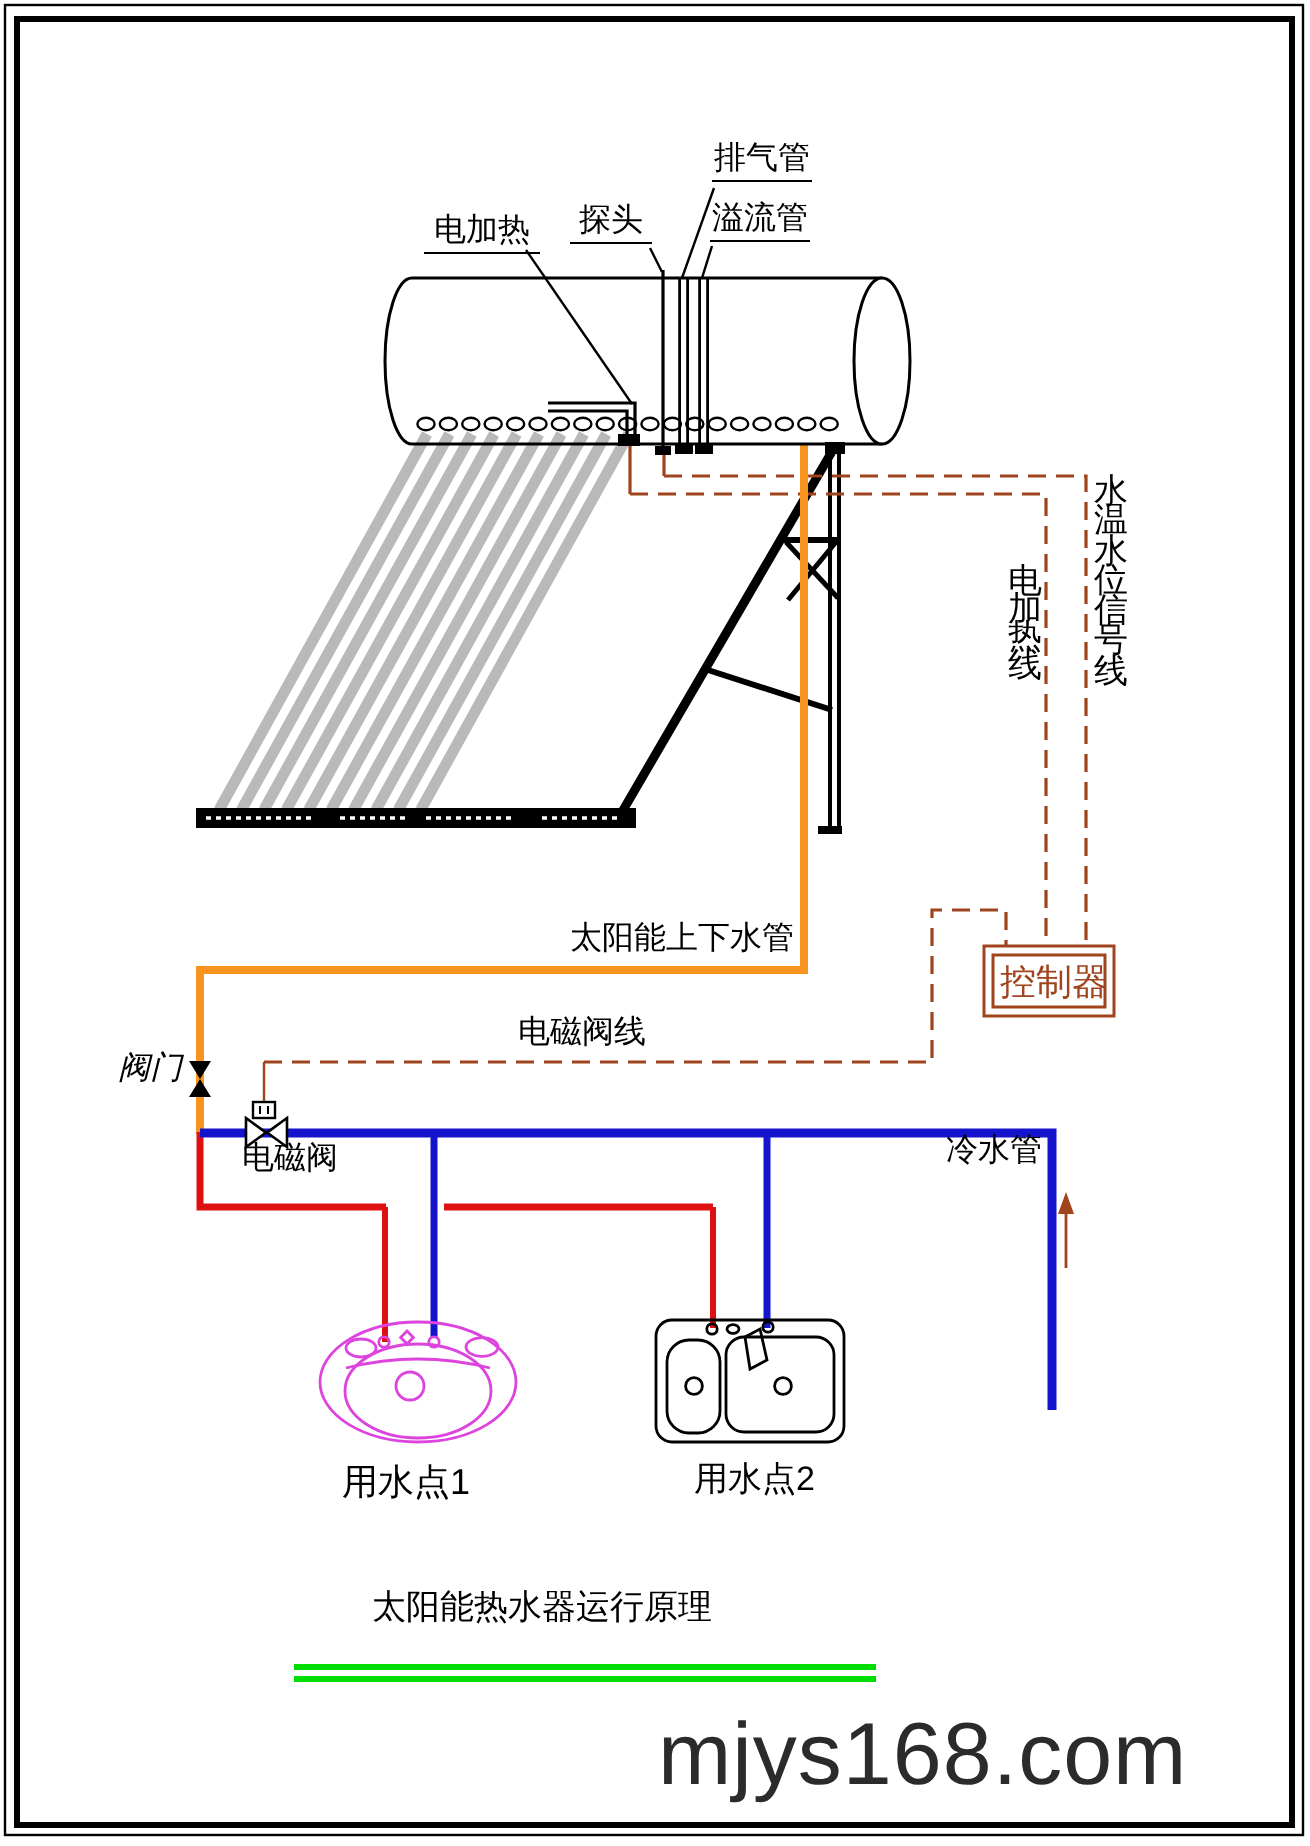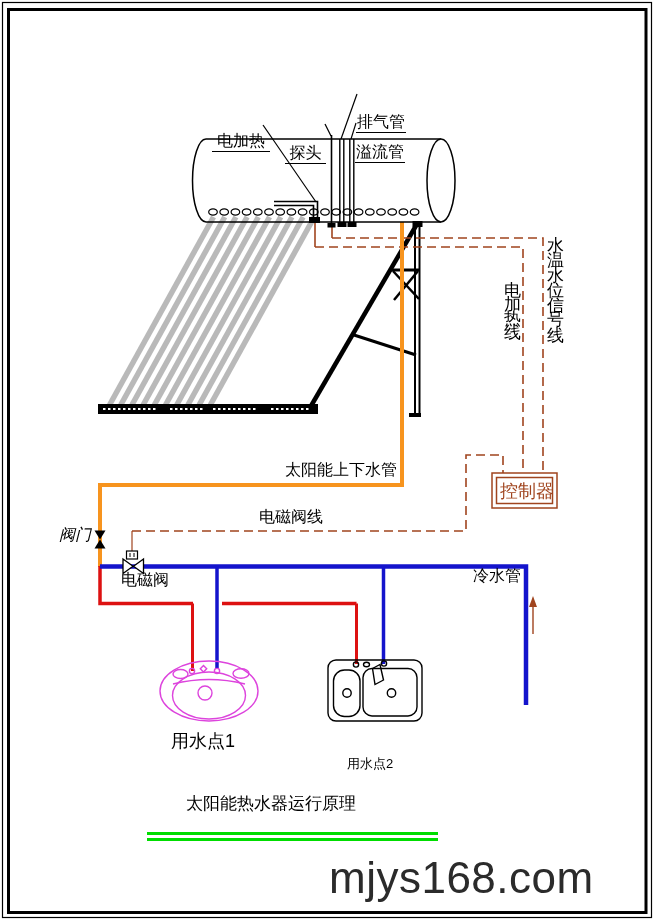--- a/index.html
+++ b/index.html
@@ -6,21 +6,21 @@
   body{
     width:655px;height:923px;position:relative;overflow:hidden;
     font-family:"Liberation Sans","DejaVu Sans",sans-serif;
     -webkit-font-smoothing:none;
   }
   #art{position:absolute;left:0;top:0;}
   .lbl{
     position:absolute;color:#000;font-size:16px;line-height:1.05;
     white-space:nowrap;font-family:"Liberation Sans","DejaVu Sans",sans-serif;
   }
-  .uline{border-bottom:1.5px solid #000;padding-bottom:1px;text-align:center;margin-top:42px;}
+  .uline{border-bottom:1.5px solid #000;padding-bottom:1px;text-align:center;}
   .vert{
     writing-mode:vertical-rl;text-orientation:upright;
     font-size:17px;color:#000;
   }
   .brown{color:var(--c-brown);}
   #title{
     position:absolute;left:186px;top:792px;font-size:17px;letter-spacing:0px;
     color:#000;
   }
   #title-underline{
@@ -200,21 +200,21 @@
     <rect x="363" y="668.5" width="54" height="47.5" rx="9"></rect>
     <circle cx="356" cy="664.5" r="2.6"></circle>
     <circle cx="384" cy="663.5" r="2.6"></circle>
     <ellipse cx="366.5" cy="664.5" rx="3" ry="2.2"></ellipse>
     <path d="M372.5,668.5 L380,664.5 L383.5,680 L375,684.5 Z"></path>
     <circle cx="347" cy="693" r="4.2"></circle>
     <circle cx="391.5" cy="693" r="4.2"></circle>
   </g>
 </svg>
 
-<div class="lbl uline" style="left:212px;top:91px;width:58px;">电加热</div>
+<div class="lbl uline" style="left:212px;top:108px;width:58px;">电加热</div>
 
 <div class="lbl uline" style="left:285px;top:103px;width:41px;">探头</div>
 
 <div class="lbl uline" style="left:356px;top:72px;width:50px;">排气管</div>
 
 <div class="lbl uline" style="left:355px;top:102px;width:50px;">溢流管</div>
 
 <div class="vert" style="position:absolute;left:501px;top:268px;letter-spacing:14px;">电加热线</div>
 
 <div class="vert" style="position:absolute;left:544px;top:223px;letter-spacing:15px;">水温水位信号线</div>
@@ -226,18 +226,18 @@
 <div class="lbl" style="left:259px;top:509px;">电磁阀线</div>
 
 <div class="lbl" style="left:59px;top:527px;font-style:italic;">阀门</div>
 
 <div class="lbl" style="left:121px;top:572px;">电磁阀</div>
 
 <div class="lbl" style="left:473px;top:568px;">冷水管</div>
 
 <div class="lbl" style="left:171px;top:732px;font-size:18px;">用水点1</div>
 
-<div class="lbl" style="left:347px;top:757px;font-size:13px;">用水点2</div>
+<div class="lbl" style="left:347px;top:731px;font-size:17px;">用水点2</div>
 
 <div id="title">太阳能热水器运行原理</div>
 <div id="title-underline"></div>
 
 <div id="watermark">mjys168.com</div>
 
 </body></html>

